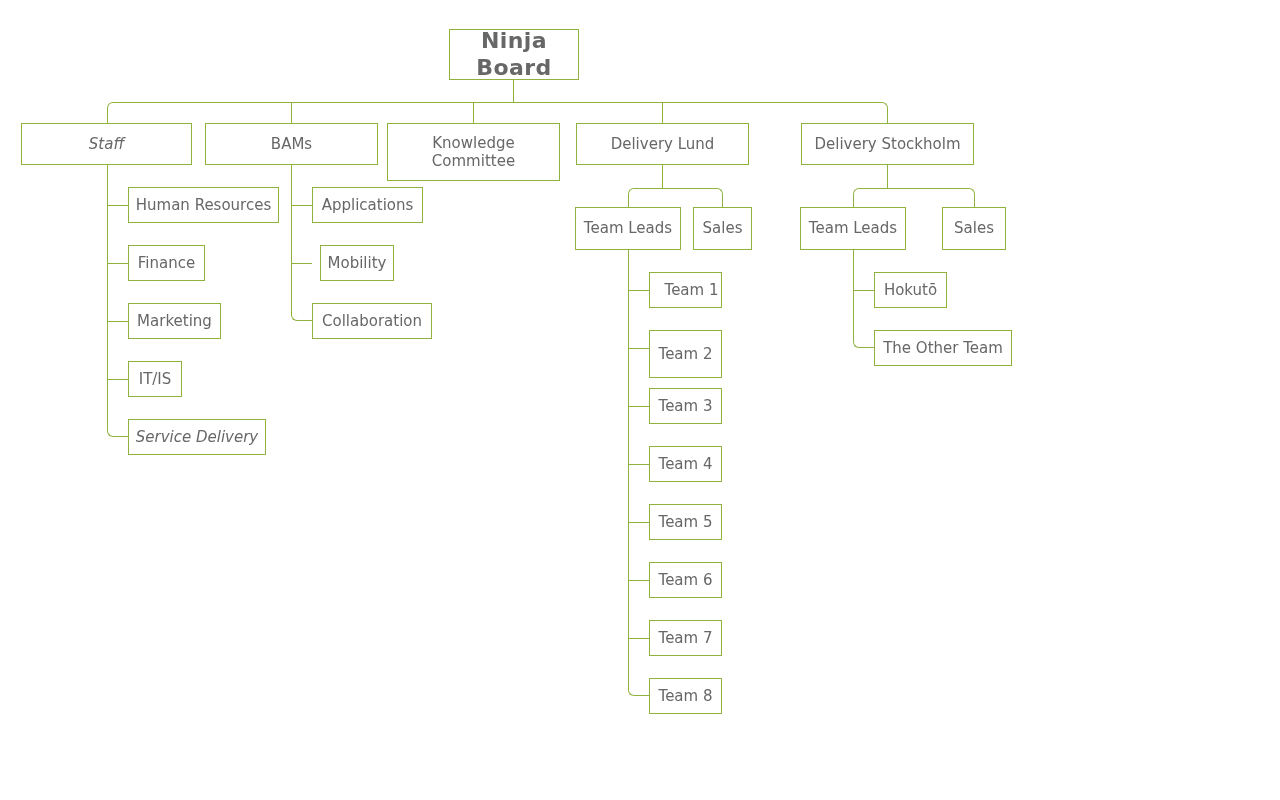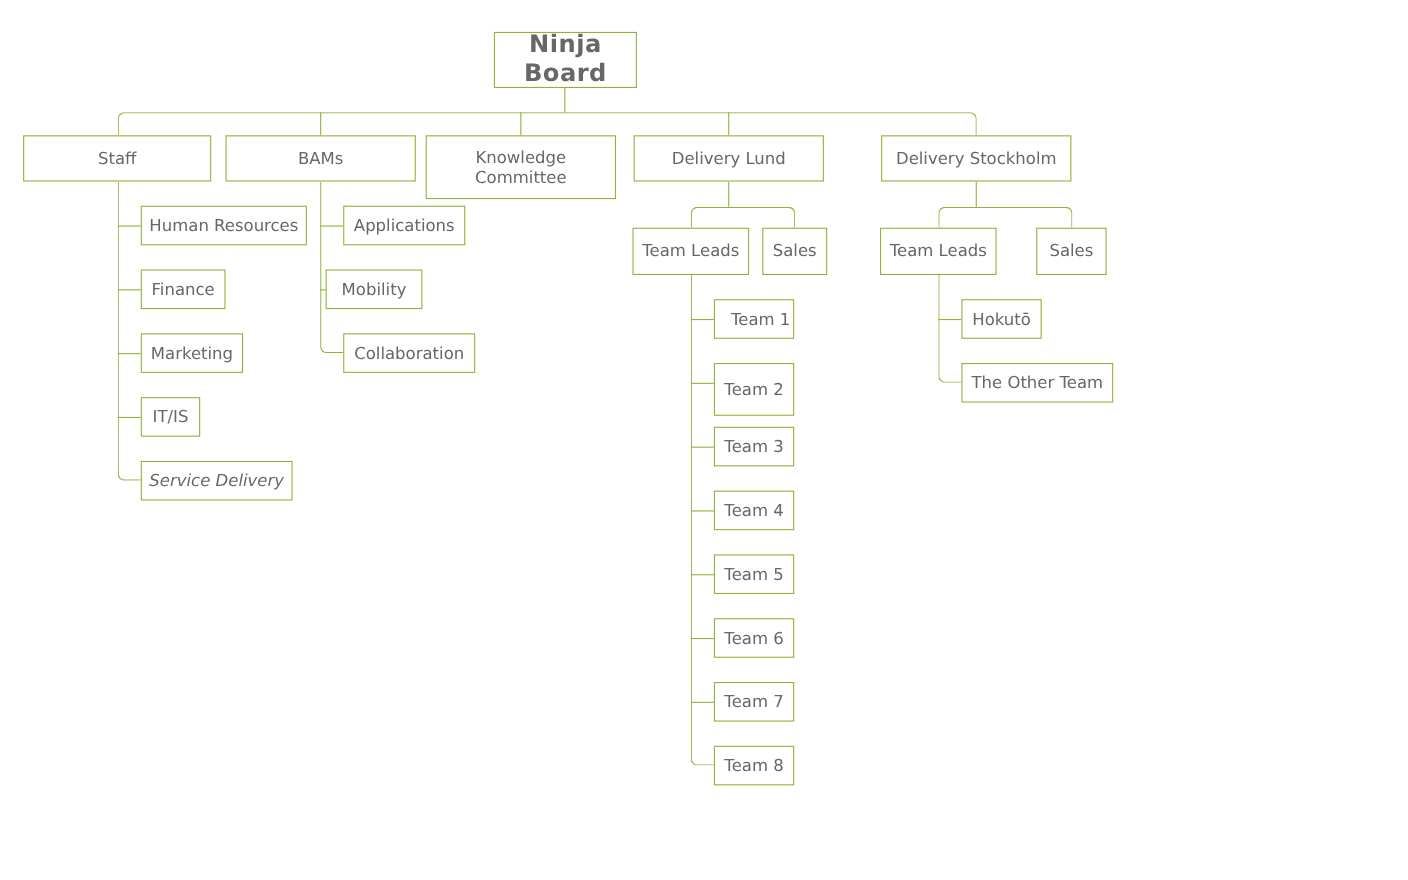--- a/index.html
+++ b/index.html
@@ -74,21 +74,21 @@
   <div class="node root" style="left:449px; top:29px; width:130px; height:51px;">Ninja Board</div>
 
   <div class="conn v" style="left:513px; top:80px; height:22px;"></div>
 
   <div class="conn bus" style="left:107px; top:102px; width:781px; height:21px;"></div>
 
   <div class="conn v" style="left:291px; top:102px; height:21px;"></div>
   <div class="conn v" style="left:473px; top:102px; height:21px;"></div>
   <div class="conn v" style="left:662px; top:102px; height:21px;"></div>
 
-  <div class="node" style="left:21px; top:123px; width:171px; height:42px;">Staff</div>
+  <div class="node" style="left:21px; top:123px; width:171px; height:42px;font-style:italic;">Staff</div>
 
   <div class="node" style="left:205px; top:123px; width:173px; height:42px;">BAMs</div>
 
   <div class="node" style="left:387px; top:123px; width:173px; height:58px;">Knowledge
 Committee</div>
 
   <div class="node" style="left:576px; top:123px; width:173px; height:42px;">Delivery Lund</div>
 
   <div class="node" style="left:801px; top:123px; width:173px; height:42px;">Delivery Stockholm</div>
 
@@ -103,21 +103,21 @@
   <div class="node" style="left:128px; top:245px; width:77px; height:36px;">Finance</div>
   <div class="node" style="left:128px; top:303px; width:93px; height:36px;">Marketing</div>
   <div class="node" style="left:128px; top:361px; width:54px; height:36px;">IT/IS</div>
   <div class="node" style="left:128px; top:419px; width:138px; height:36px;font-style:italic;">Service Delivery</div>
 
   <div class="conn elbow-dl" style="left:291px; top:165px; width:21px; height:156px;"></div>
   <div class="conn h" style="left:291px; top:205px; width:21px;"></div>
   <div class="conn h" style="left:291px; top:263px; width:21px;"></div>
 
   <div class="node" style="left:312px; top:187px; width:111px; height:36px;">Applications</div>
-  <div class="node" style="left:296px; top:245px; width:88px; height:36px;">Mobility</div>
+  <div class="node" style="left:320px; top:245px; width:74px; height:36px;">Mobility</div>
   <div class="node" style="left:312px; top:303px; width:120px; height:36px;">Collaboration</div>
 
   <div class="conn v" style="left:662px; top:165px; height:23px;"></div>
 
   <div class="conn bus" style="left:628px; top:188px; width:95px; height:19px;"></div>
 
   <div class="node" style="left:575px; top:207px; width:106px; height:43px;">Team Leads</div>
   <div class="node" style="left:693px; top:207px; width:59px; height:43px;">Sales</div>
 
   <div class="conn elbow-dl" style="left:628px; top:250px; width:21px; height:446px;"></div>

